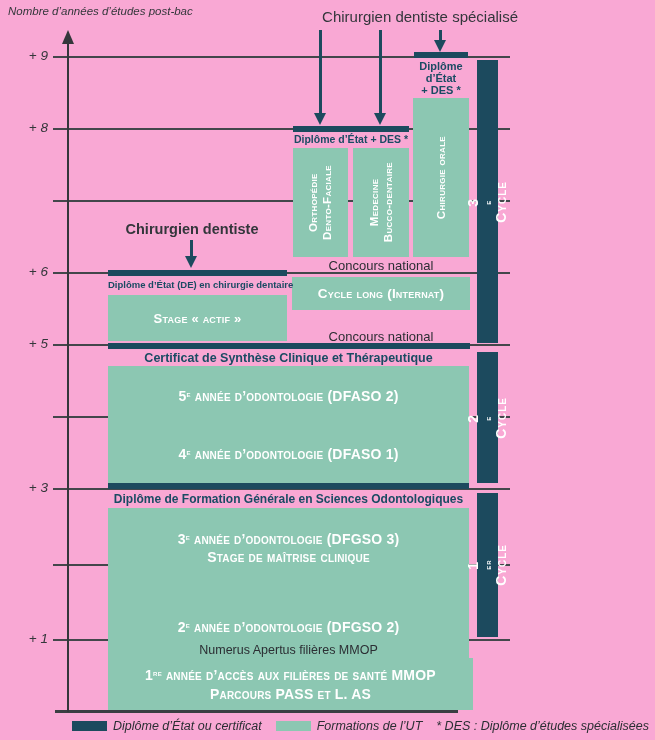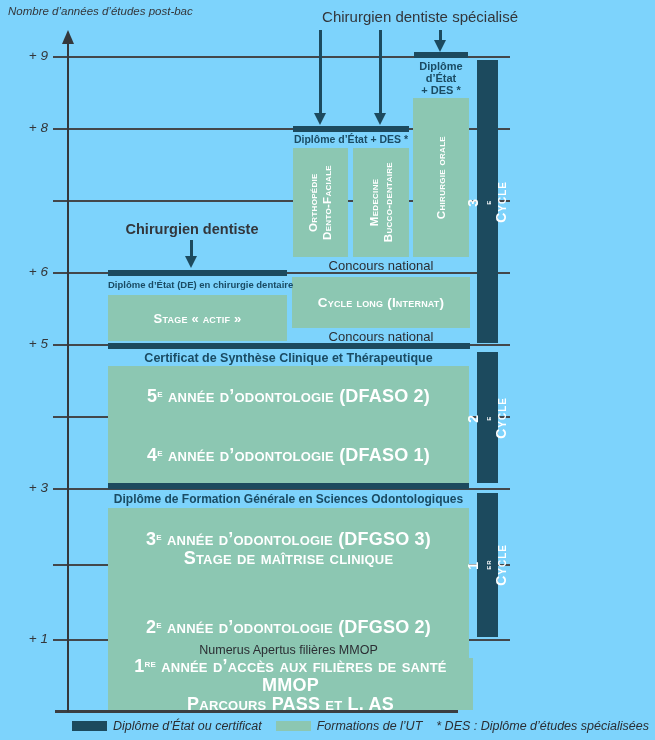--- a/index.html
+++ b/index.html
@@ -1,17 +1,17 @@
 <!DOCTYPE html>
 <html><head>
 <meta charset="utf-8">
 <style>
   html,body { margin:0; padding:0; background:#ffffff; }
   .stage {
-    position:relative; width:655px; height:740px; background:#7dd3fc;
+    position:relative; width:655px; height:740px; background:#f9a8d4;
     font-family:"Liberation Sans", sans-serif; overflow:hidden;
   }
   
   .grid { position:absolute; left:53px; width:457px; height:2px; background:#43474b; z-index:1; }
   .baseline { position:absolute; left:55px; top:710px; width:403px; height:3px; background:#3b3e42; z-index:1; }
   .axis { position:absolute; left:67px; top:42px; width:2px; height:670px; background:#34373b; z-index:2; }
   .axhead { position:absolute; left:62px; top:30px; width:0; height:0;
             border-left:6px solid transparent; border-right:6px solid transparent;
             border-bottom:14px solid #34373b; z-index:2; }
   .tick { position:absolute; left:10px; width:38px; text-align:right; font-style:italic;
@@ -24,21 +24,21 @@
   
   .wsc { color:#ffffff; font-weight:bold; font-variant:small-caps; }
   .vtext { writing-mode:vertical-rl; transform:rotate(180deg); text-align:center; line-height:1.25; }
   .vtext span { display:block; }
   .cyc { font-size:14px; letter-spacing:1px; }
   .colcap { font-size:11.5px; letter-spacing:.3px; }
   .nl { position:absolute; color:#1A4B63; font-weight:bold; text-align:center; z-index:4; line-height:1.1; white-space:nowrap; }
   .bl { position:absolute; color:#2B2E33; font-weight:normal; text-align:center; z-index:4; white-space:nowrap; }
   .rows { flex-direction:column; align-items:stretch; padding:0; }
   .half { flex:1; display:flex; flex-direction:column; align-items:center; justify-content:center; }
-  .row { font-size:18px; letter-spacing:.2px; text-align:center; line-height:19px; }
+  .row { font-size:14px; letter-spacing:.2px; text-align:center; line-height:19px; }
   .sp { font-size:.62em; vertical-align:.45em; }
   
   .aline { position:absolute; width:3px; background:#1C4A5E; z-index:4; }
   .ahead { position:absolute; width:0; height:0; border-left:6px solid transparent;
            border-right:6px solid transparent; border-top:12px solid #1C4A5E; z-index:4; }
   
   .h1 { position:absolute; font-weight:normal; font-size:15px; color:#33363b; text-align:right; z-index:4; white-space:nowrap; }
   .h2 { position:absolute; font-weight:bold; font-size:14.5px; color:#33363b; text-align:center; z-index:4; white-space:nowrap; }
   
   .legend { position:absolute; left:72px; top:719px; display:flex; align-items:center; z-index:4; }
@@ -116,21 +116,21 @@
 
   <div class="bar" style="left:108px; top:270px; width:179px"></div>
   <div class="nl" style="left:108px; top:280px; width:179px; font-size:9.5px">Diplôme d’État (DE) en chirurgie dentaire</div>
   <div class="greenbox rows" style="left:108px; top:295px; width:179px; height:46px">
     <div class="half">
       <div class="row wsc" style="font-size:13px">Stage « actif »</div>
     </div>
   </div>
   <div class="bar" style="left:108px; top:343px; width:362px"></div>
 
-  <div class="greenbox" style="left:292px; top:277px; width:178px; height:51px">
+  <div class="greenbox" style="left:292px; top:277px; width:178px; height:33px">
     <div class="row wsc" style="font-size:13.5px">Cycle long (Internat)</div>
   </div>
   <div class="bl" style="left:290px; top:329px; width:182px; font-size:13px">Concours national</div>
 
   <div class="cyclebar" style="left:477px; top:60px; height:283px">
     <div class="vtext wsc cyc"><span style="display:inline"><span>3</span><span class="sp">e</span><span> Cycle</span></span></div>
   </div>
   <div class="cyclebar" style="left:477px; top:352px; height:131px">
     <div class="vtext wsc cyc"><span style="display:inline"><span>2</span><span class="sp">e</span><span> Cycle</span></span></div>
   </div>

